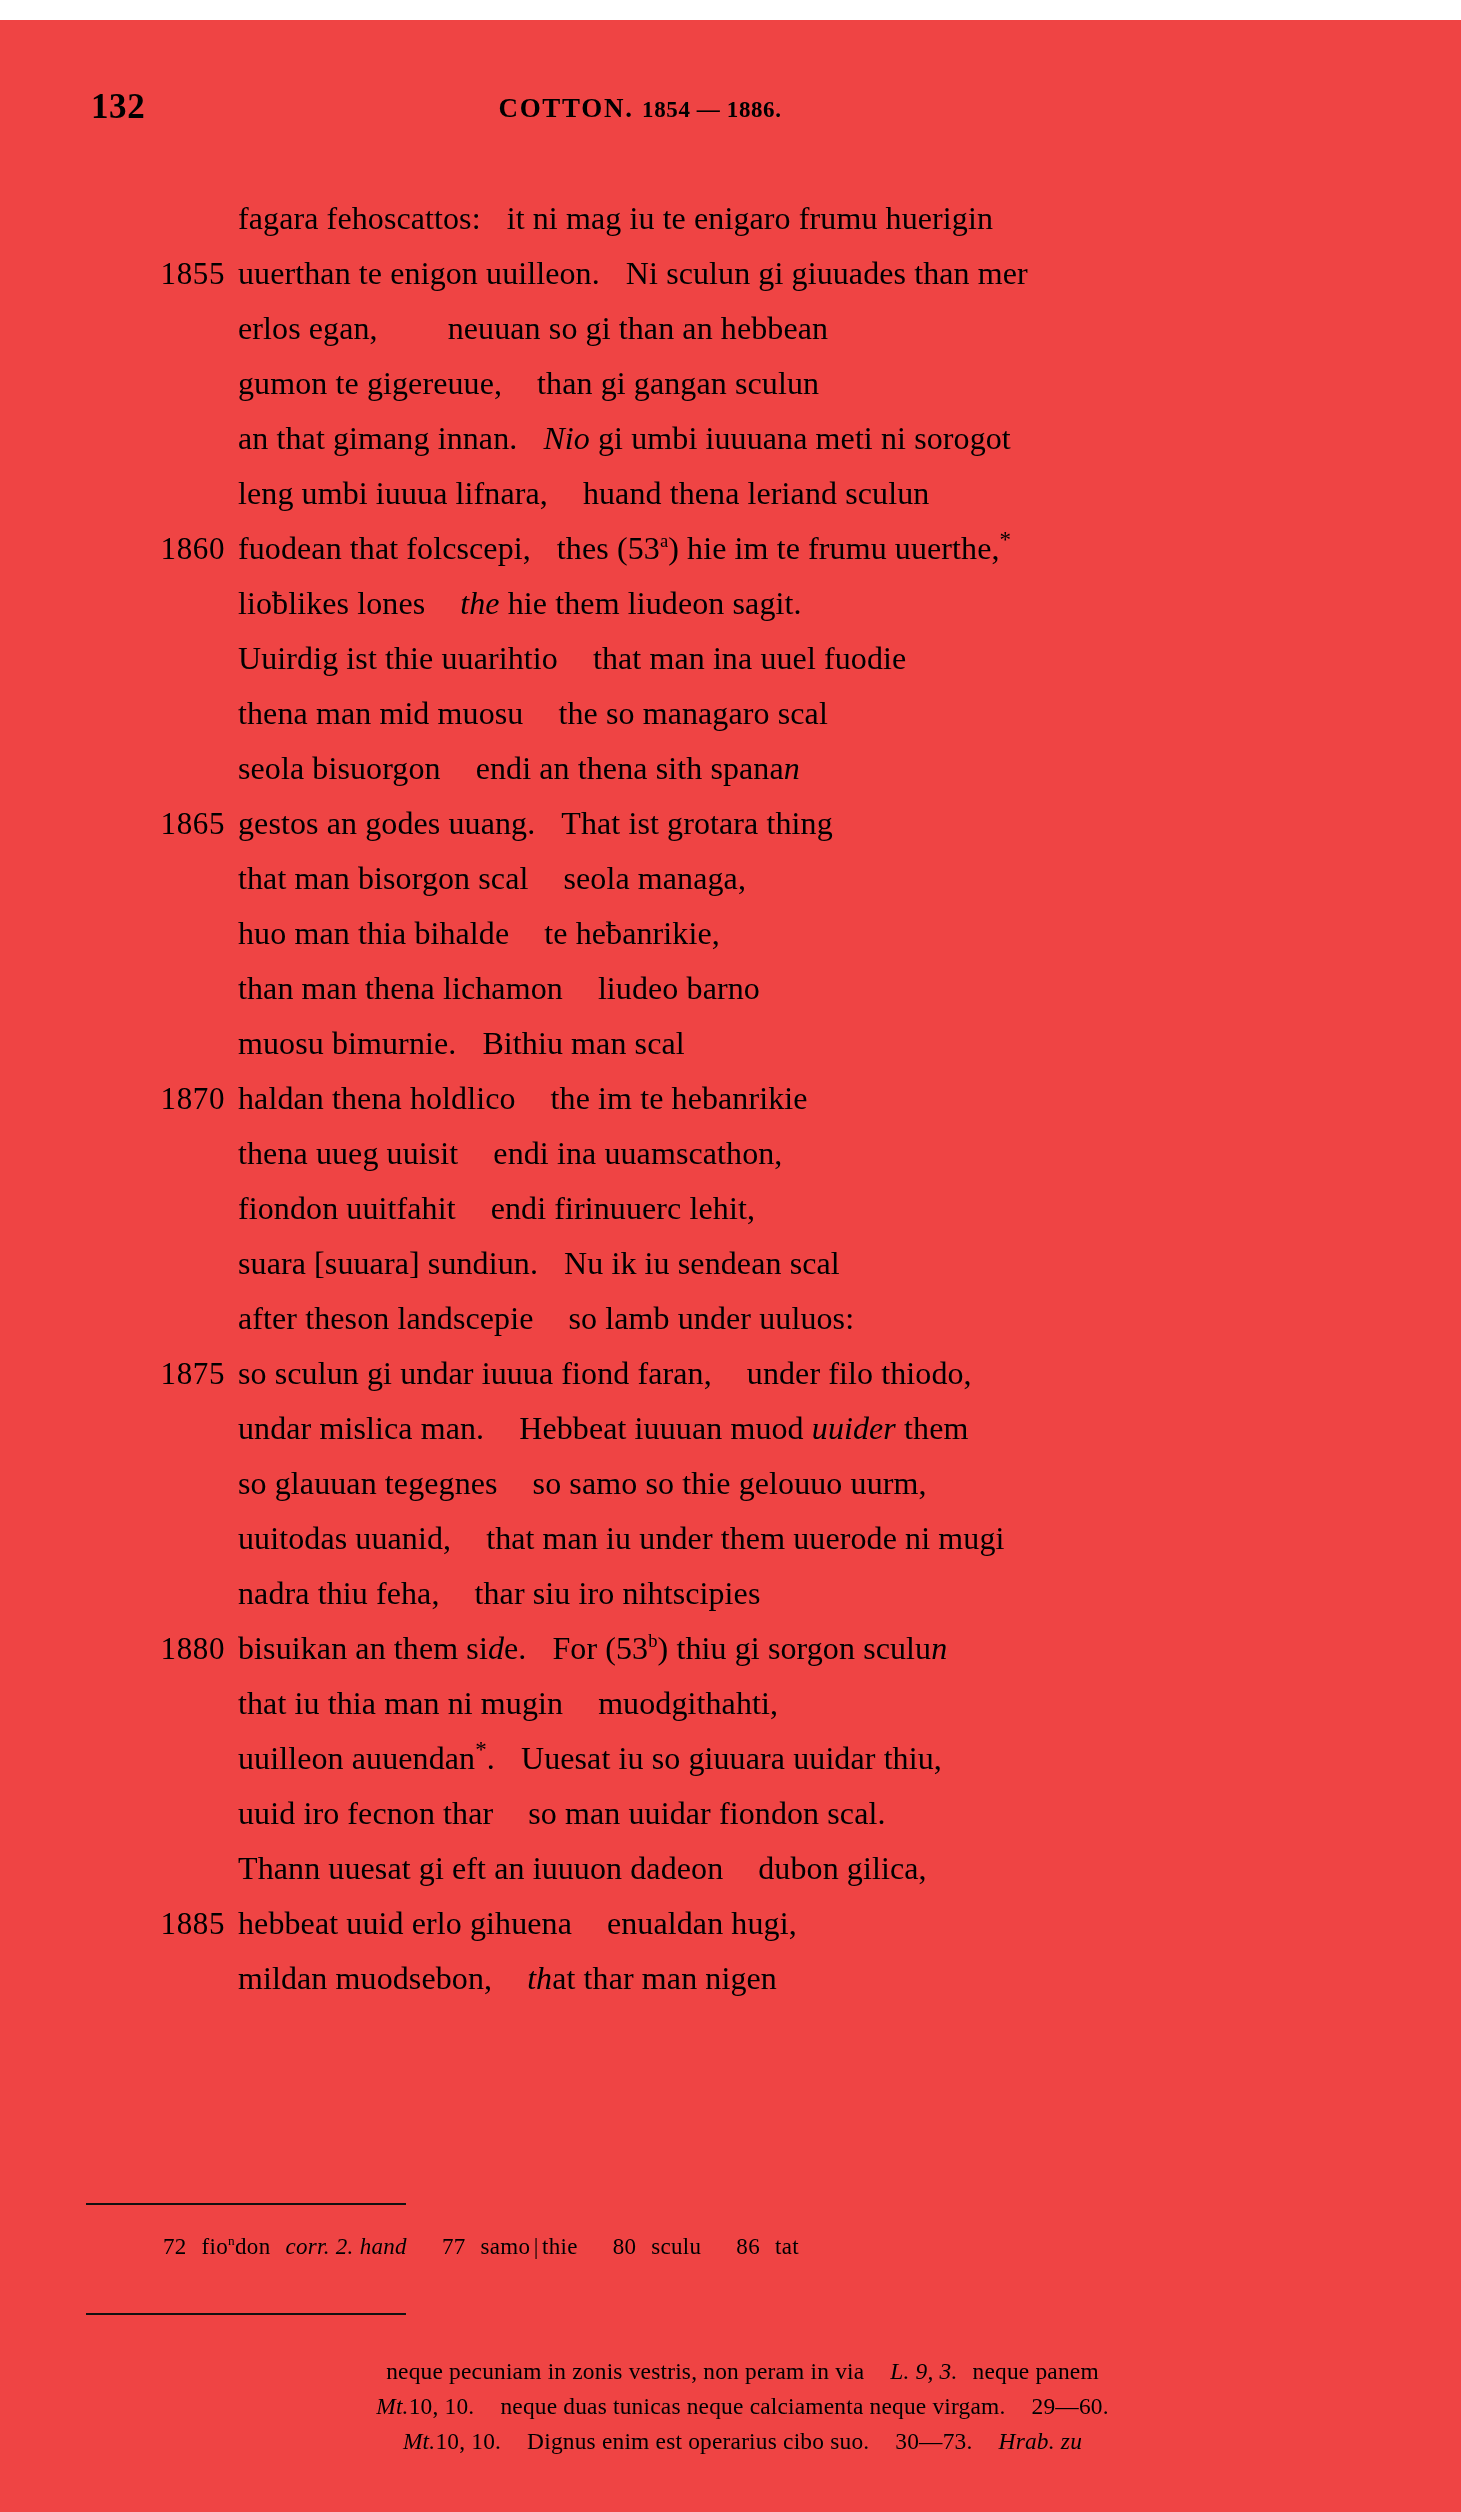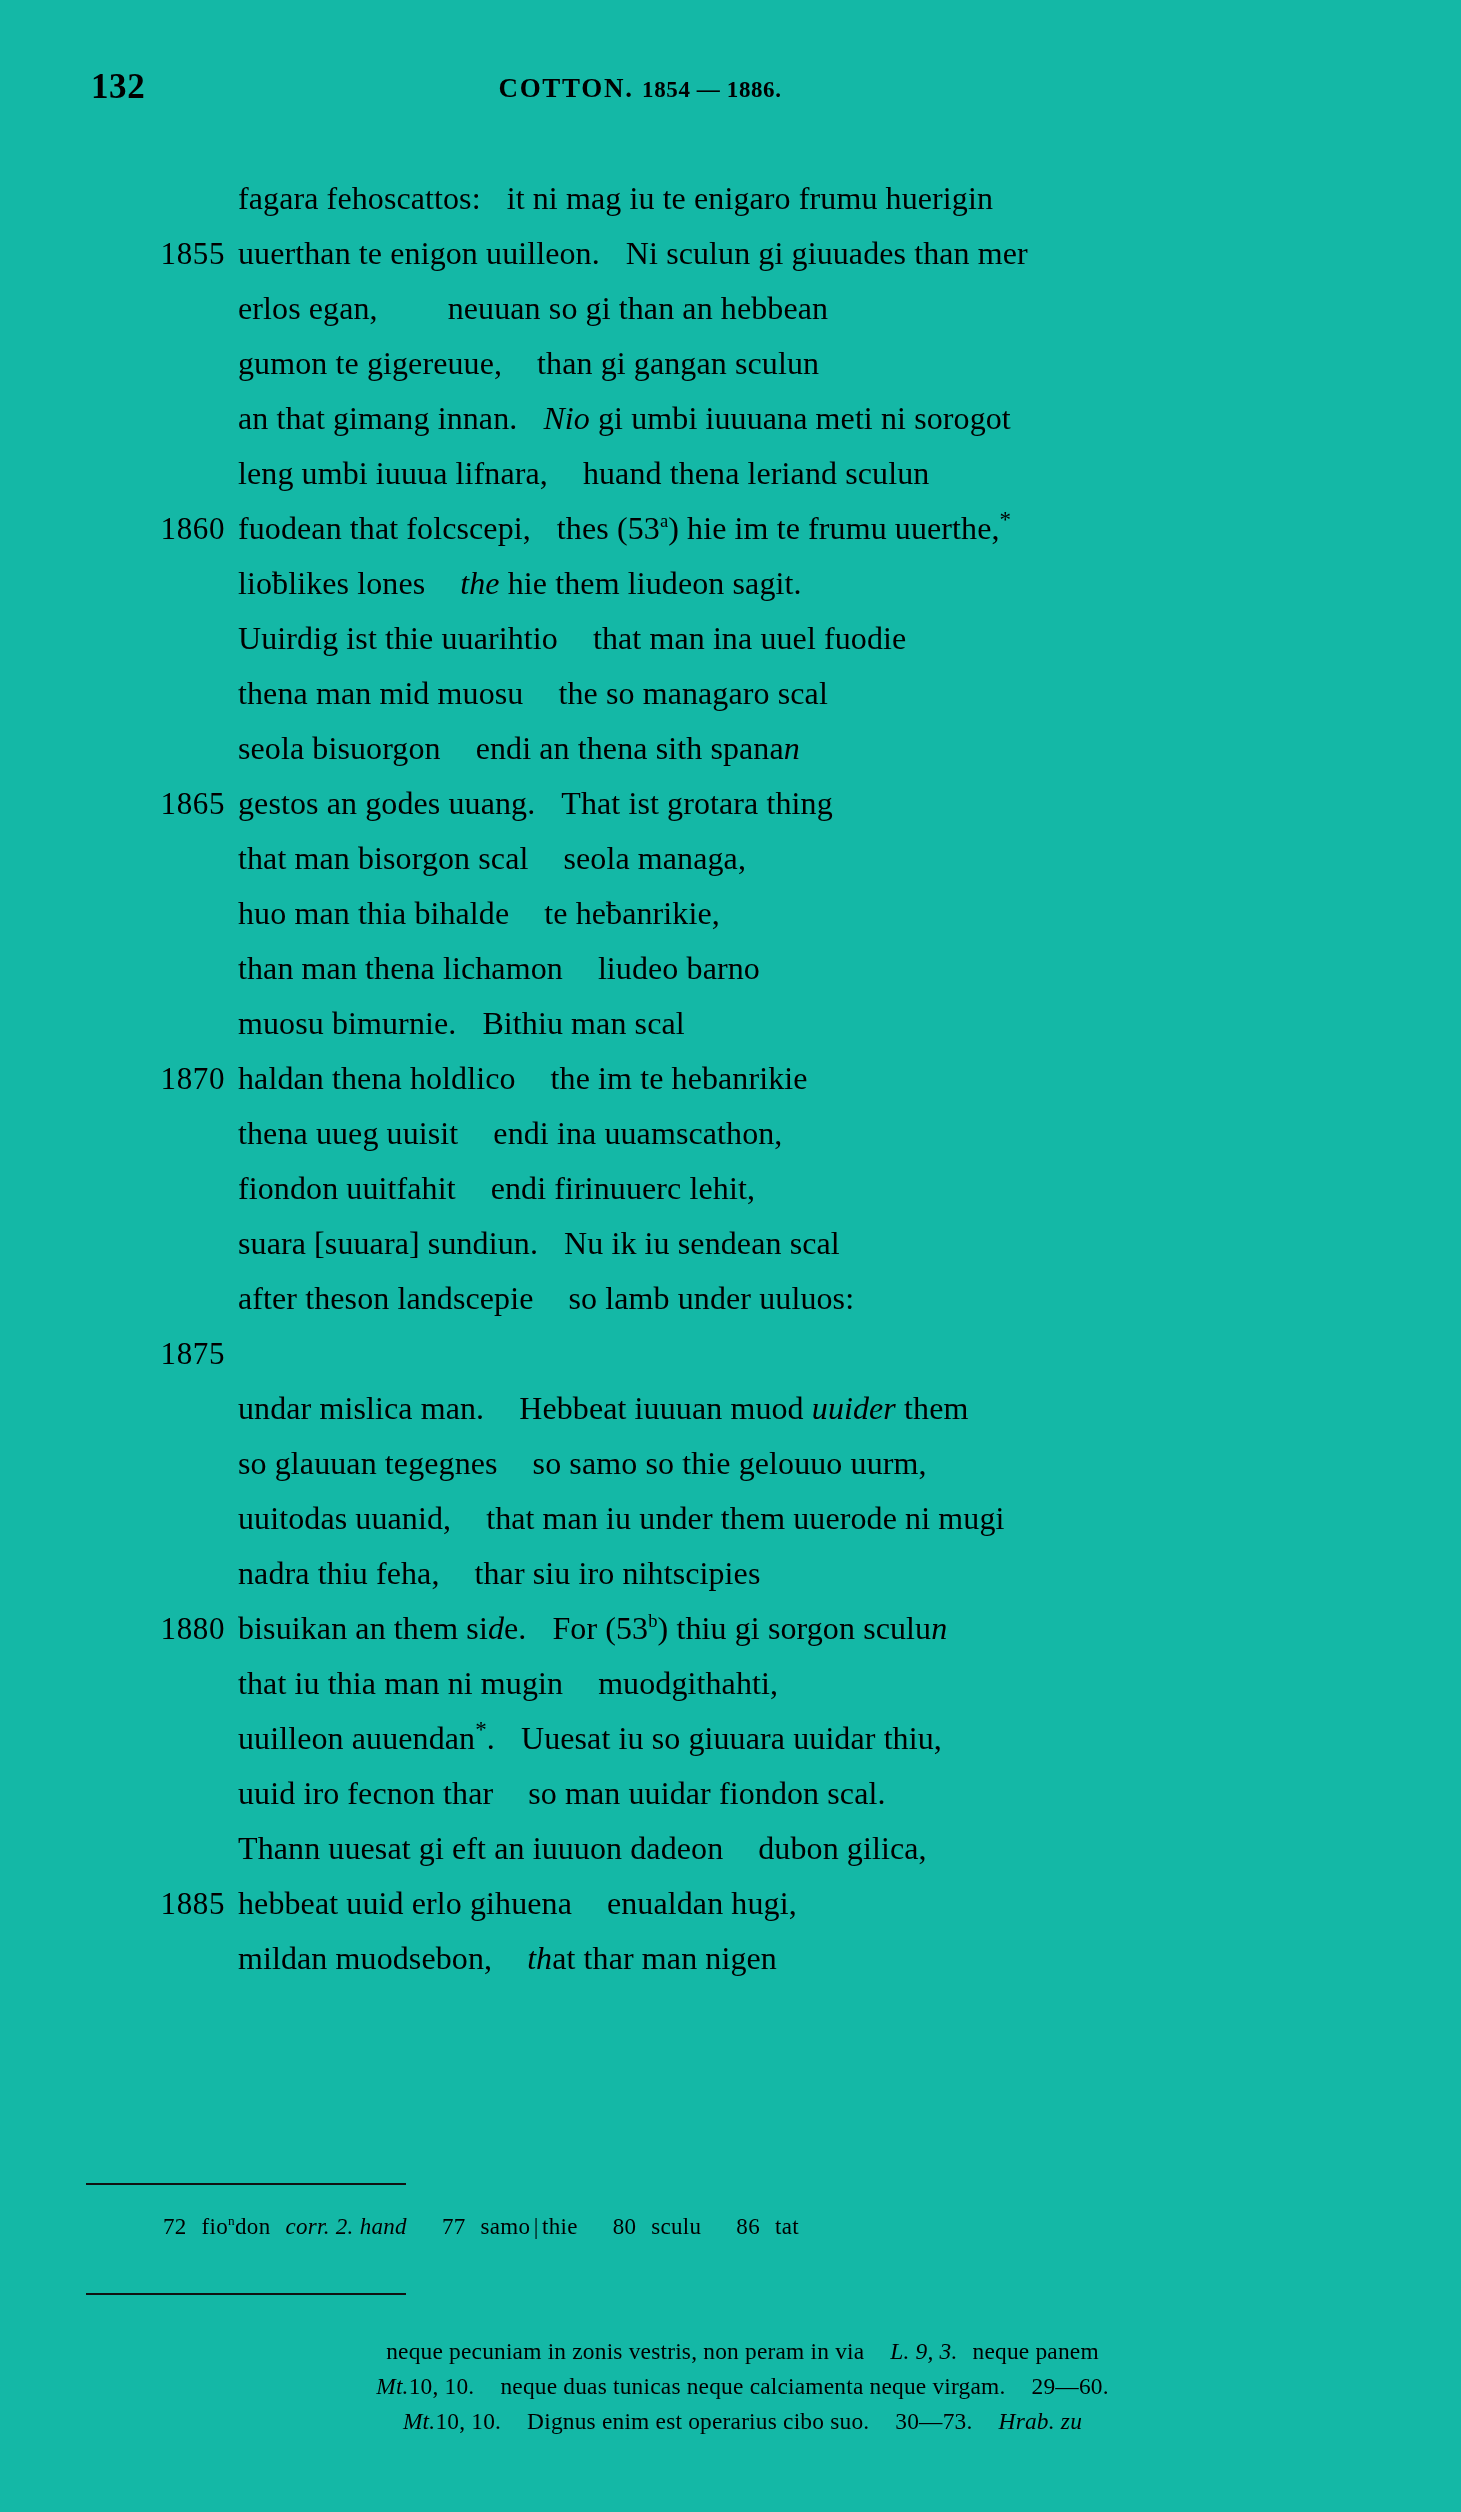--- a/index.html
+++ b/index.html
@@ -12,21 +12,22 @@
     height: 2512px;
     position: relative;
     font-family: "Liberation Serif", "DejaVu Serif", serif;
     color: #000000;
     overflow: hidden;
   }
 
   .page {
     position: absolute;
     inset: 0;
-    background: #14b8a6;
+    background: #ef4444;
+    margin-top: 20px;
   }
 
   
   .runhead {
     position: absolute;
     top: 69px;
     left: 0;
     width: 1462px;
     height: 51px;
   }
@@ -229,20 +230,21 @@
       <div class="verse-line">
         <span class="line-number"></span>
         <span class="line-text">suara [suuara] sundiun.<span class="gap-md"></span>Nu ik iu sendean scal</span>
       </div>
       <div class="verse-line">
         <span class="line-number"></span>
         <span class="line-text">after theson landscepie<span class="gap-lg"></span>so lamb under uuluos:</span>
       </div>
       <div class="verse-line">
         <span class="line-number">1875</span>
+        <span class="line-text">so sculun gi undar iuuua fiond faran,<span class="gap-lg"></span>under filo thiodo,</span>
       </div>
       <div class="verse-line">
         <span class="line-number"></span>
         <span class="line-text">undar mislica man.<span class="gap-lg"></span>Hebbeat iuuuan muod <i>uuider</i> them</span>
       </div>
       <div class="verse-line">
         <span class="line-number"></span>
         <span class="line-text">so glauuan tegegnes<span class="gap-lg"></span>so samo so thie gelouuo uurm,</span>
       </div>
       <div class="verse-line">

